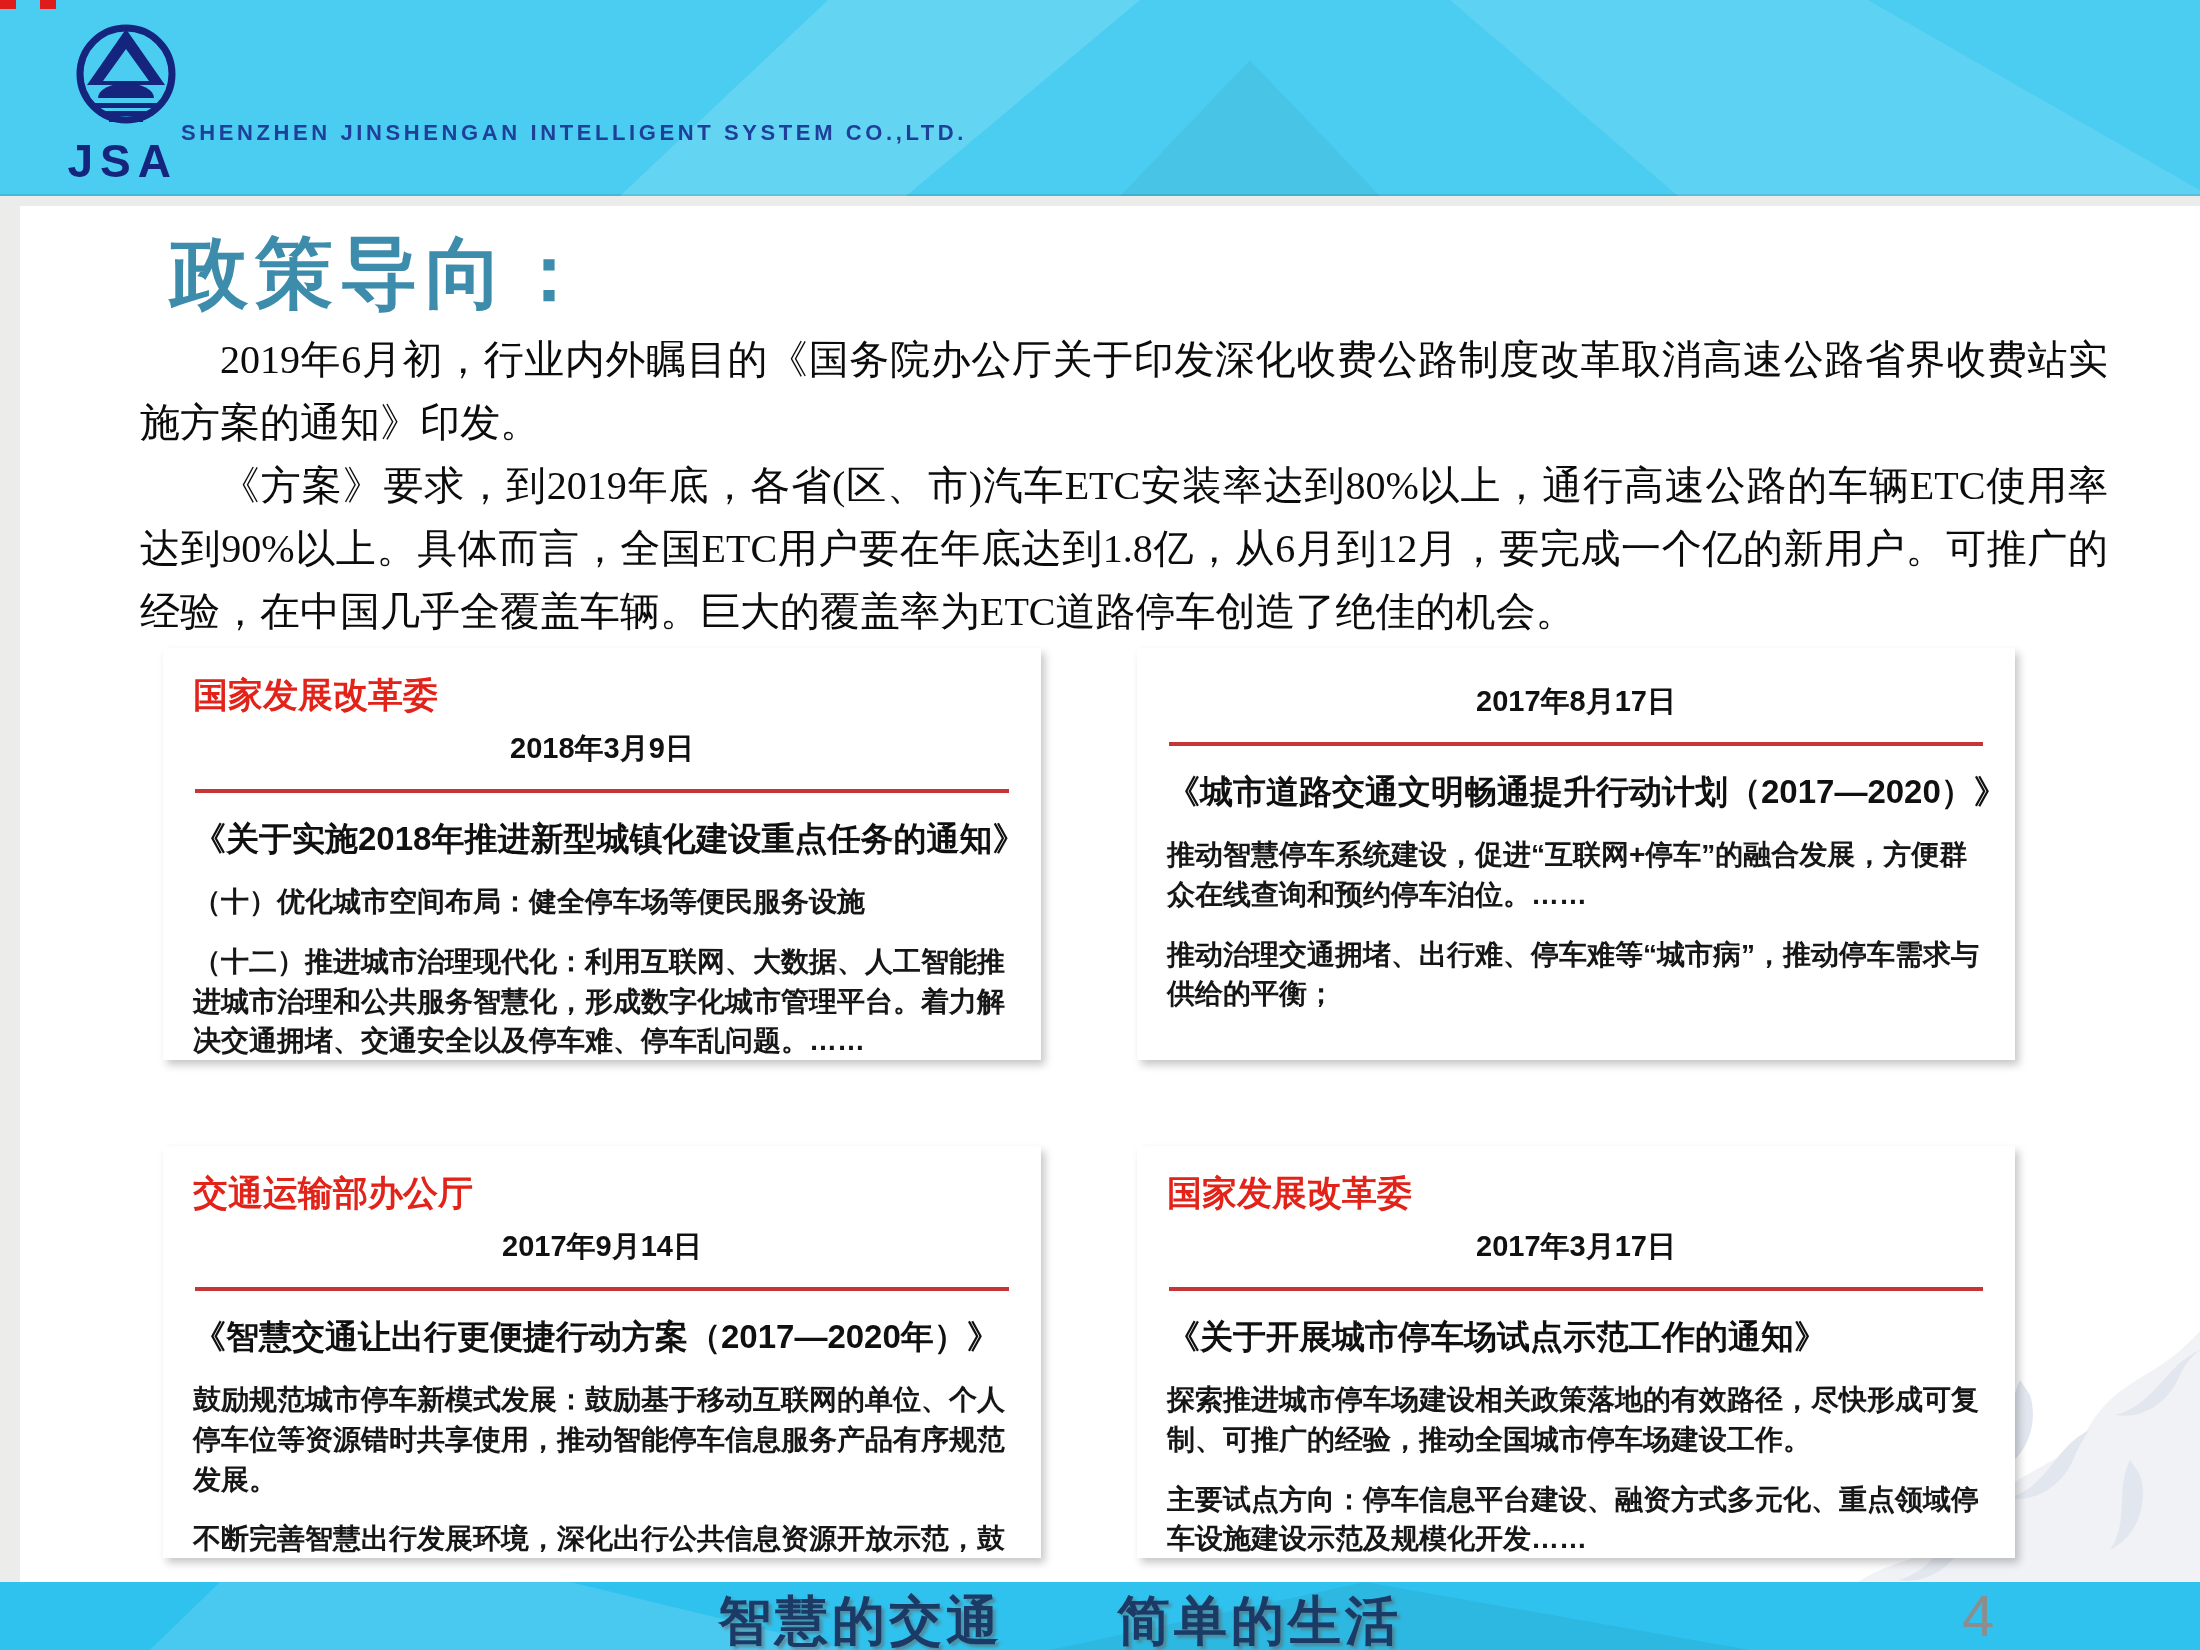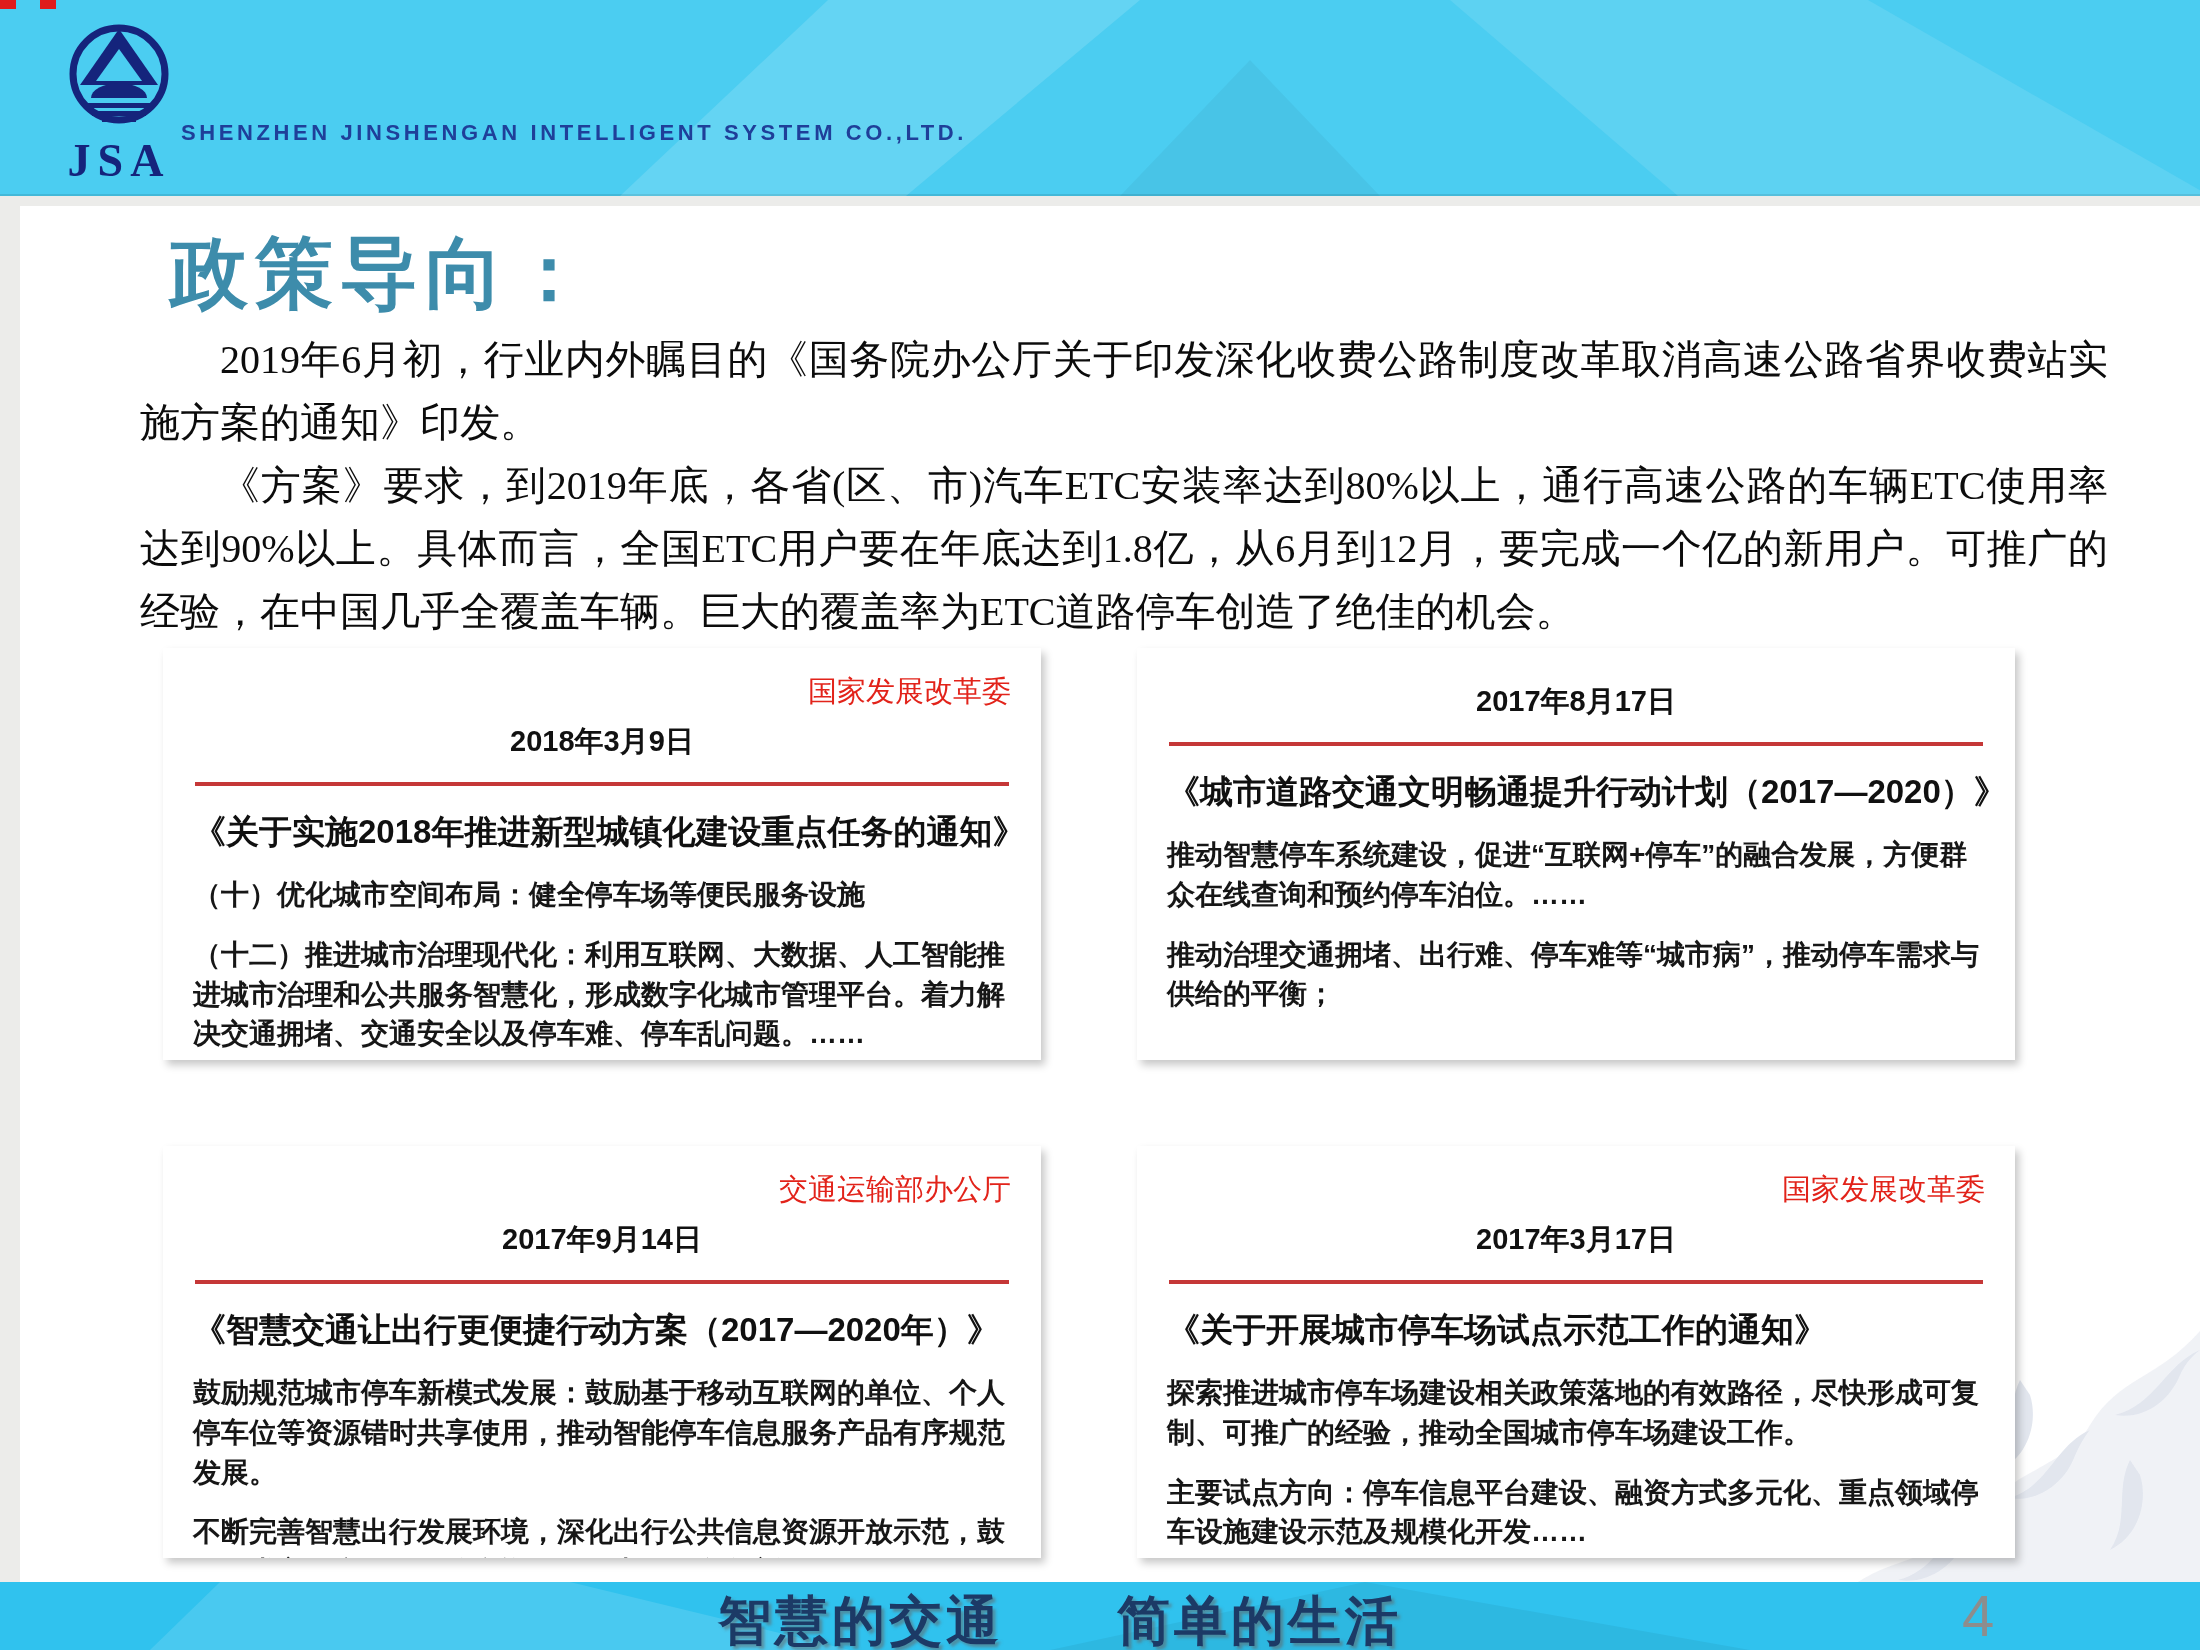--- a/index.html
+++ b/index.html
@@ -10,21 +10,21 @@
   
   .hdr { position:absolute; left:0; top:0; width:2200px; height:196px; background:#4bcdf1; border-bottom:2px solid rgba(0,0,0,0.10); }
   .hdr-tri1 { position:absolute; left:620px; top:0; width:520px; height:196px;
               background:rgba(255,255,255,0.14); clip-path:polygon(40% 0,100% 0,55% 100%,0 100%); }
   .hdr-tri2 { position:absolute; left:1450px; top:0; width:760px; height:196px;
               background:rgba(255,255,255,0.10); clip-path:polygon(0 0,55% 0,100% 100%,30% 100%); }
   .hdr-tri3 { position:absolute; left:1120px; top:60px; width:260px; height:136px;
               background:rgba(0,0,0,0.04); clip-path:polygon(0 100%,50% 0,100% 100%); }
   .red-mark { position:absolute; top:0; height:9px; background:#e01b1b; }
 
-  .logo-wrap { position:absolute; left:44px; top:22px; width:150px; text-align:center;font-family:Liberation Serif, serif; }
+  .logo-wrap { position:absolute; left:28px; top:22px; width:150px; text-align:right; }
   .logo-jsa { margin-top:4px; font-size:46px; font-weight:800; letter-spacing:7px; color:#15247c; }
   .co-zh { position:absolute; left:178px; top:50px; font-size:51px; font-weight:700;
            color:#1f3f99; letter-spacing:13px; white-space:nowrap; }
   .co-en { position:absolute; left:181px; top:120px; font-size:22px; font-weight:700;
            color:#1f3f99; letter-spacing:3.6px; white-space:nowrap; }
 
   
   .content { position:absolute; left:0; top:206px; width:2200px; height:1384px; background:#ffffff;margin-left:20px; }
   .streak { position:absolute; top:0; height:1384px; pointer-events:none; }
   .streak.s1 { left:640px; width:560px;
@@ -37,21 +37,21 @@
                 color:#3d8cab; letter-spacing:7px; }
   .body-text { position:absolute; left:120px; top:122px; width:1968px;
                font-family:"Liberation Serif","DejaVu Serif",serif;
                font-size:40px; line-height:63px; color:#0c0c0c; text-align:justify; }
   .body-text p { text-indent:2em; margin:0; }
 
   .cards { position:absolute; left:143px; top:442px; width:1852px;
            display:grid; grid-template-columns:878px 878px; column-gap:96px; row-gap:86px; }
   .card { width:878px; height:412px; background:#ffffff; padding:24px 30px 10px;
           box-shadow:4px 5px 8px rgba(0,0,0,0.22); overflow:hidden; }
-  .card-org { font-size:29px; font-weight:400; color:#e2231a; text-align:right; white-space:nowrap; }
+  .card-org { font-size:35px; font-weight:700; color:#e2231a; text-align:left; white-space:nowrap; }
   .card-date { font-size:29px; font-weight:700; color:#111; text-align:center; margin-top:10px; }
   .card-divider { height:4px; background:#c53737; margin:20px 2px 24px; }
   .card-doc-title { font-size:33px; font-weight:800; color:#101010; text-align:left; white-space:nowrap; }
   .card-point { font-size:28px; font-weight:700; color:#161616; line-height:1.42;
                 text-align:left; margin-top:20px; }
 
   
   .ftr { position:absolute; left:0; top:1582px; width:2200px; height:68px; background:#30c2ee; }
   .ftr-tri1 { position:absolute; left:150px; top:0; width:700px; height:68px;
               background:rgba(255,255,255,0.12); clip-path:polygon(10% 0,60% 0,100% 100%,0 100%); }

